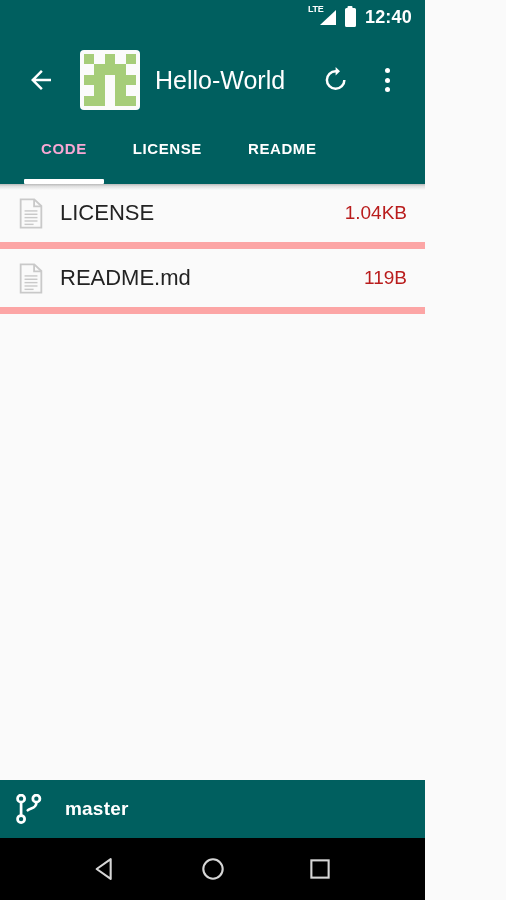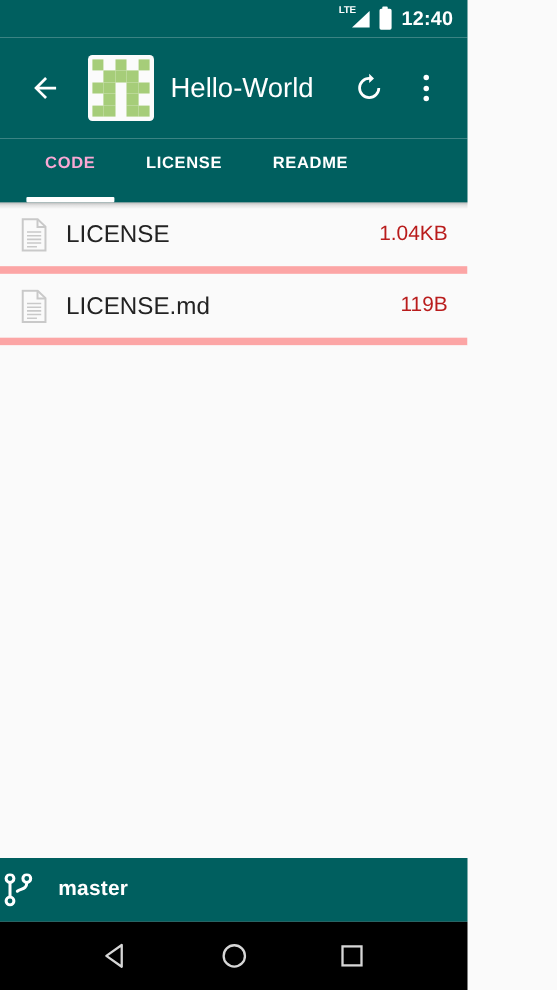--- a/index.html
+++ b/index.html
@@ -154,21 +154,21 @@
     flex:0 0 auto; margin-left:12px;
     font-size:19px; color:#b91c1c;
   }
   .filler { flex:1 1 auto; background:#fafafa; }
 
   
   .branchbar {
     flex:0 0 58px; height:58px;
     background:#005f5f;
     display:flex; align-items:center;
-    padding-left:0;
+    padding-left:12px;
     cursor:pointer;
   }
   .branch-icon { flex:0 0 34px; width:34px; display:flex; align-items:center; justify-content:center; }
   .branch-name {
     margin-left:19px; color:#ffffff;
     font-size:19px; font-weight:bold; letter-spacing:0.2px;
   }
 
   
   .navbar {
@@ -294,21 +294,21 @@
               <path d="M12.4 1.3v5.2H17.7" fill="none" stroke="#c9c9c9" stroke-width="1.4"></path>
               <g stroke="#c9c9c9" stroke-width="1.1">
                 <path d="M5 10h10"></path>
                 <path d="M5 12.6h10"></path>
                 <path d="M5 15.2h10"></path>
                 <path d="M5 17.8h10"></path>
                 <path d="M5 20.4h7"></path>
               </g>
             </svg>
           </span>
-          <span class="fname">LICENSE.md</span>
+          <span class="fname">README.md</span>
           <span class="fsize">119B</span>
         </div>
       </div>
     <div class="filler"></div>
   </div>
 
   <div class="branchbar">
     <span class="branch-icon">
       <svg width="28" height="30" viewBox="0 0 20 22">
         <circle cx="4.2" cy="3.4" r="2.6" fill="none" stroke="#ffffff" stroke-width="2"></circle>

